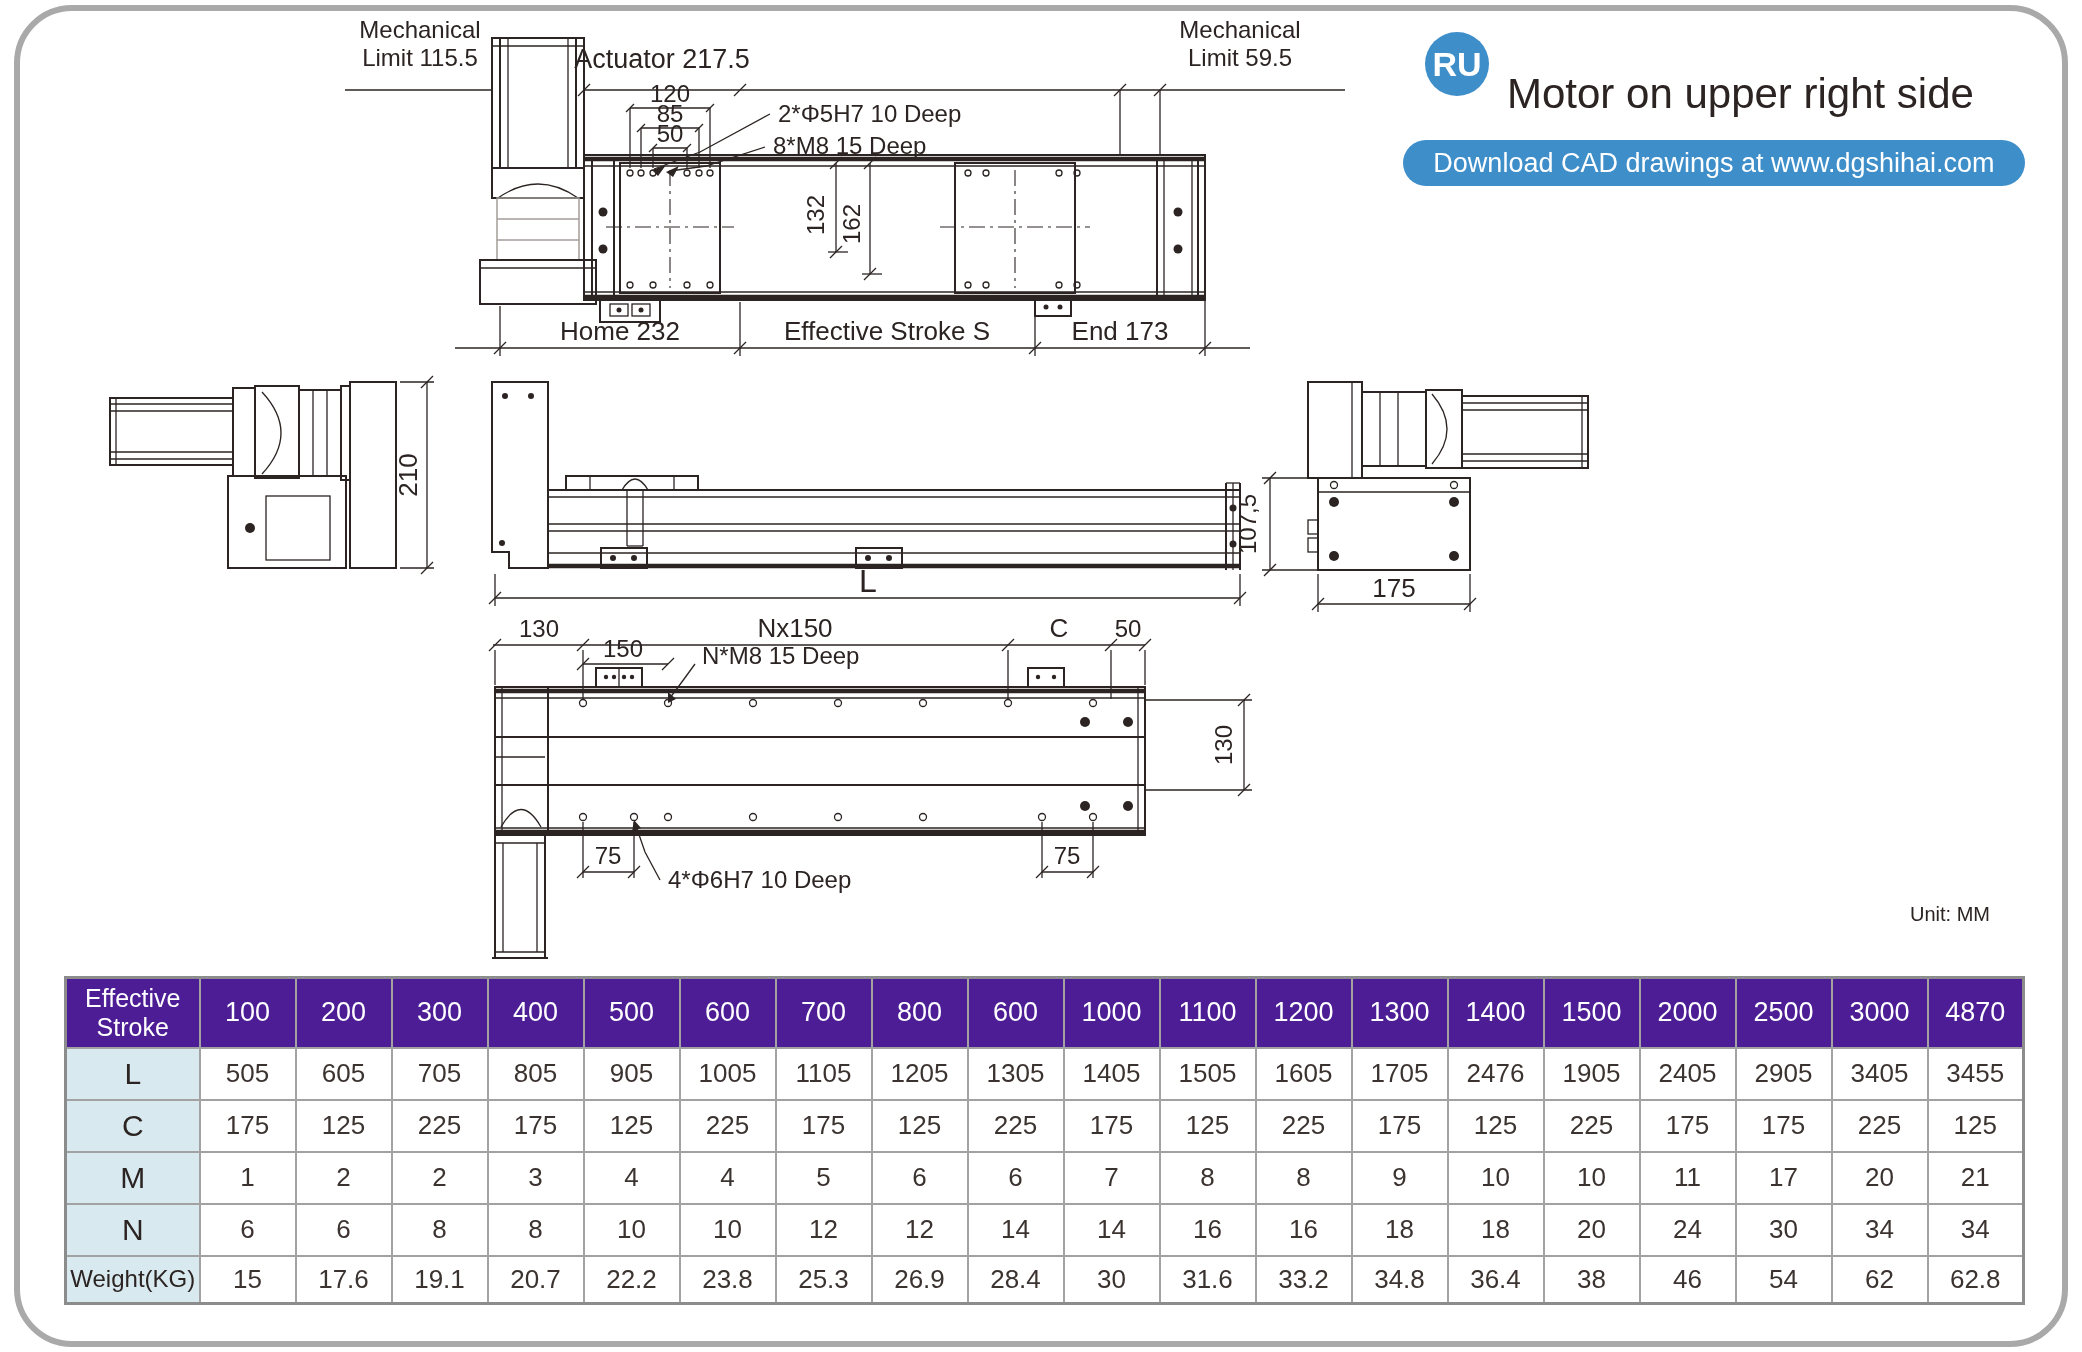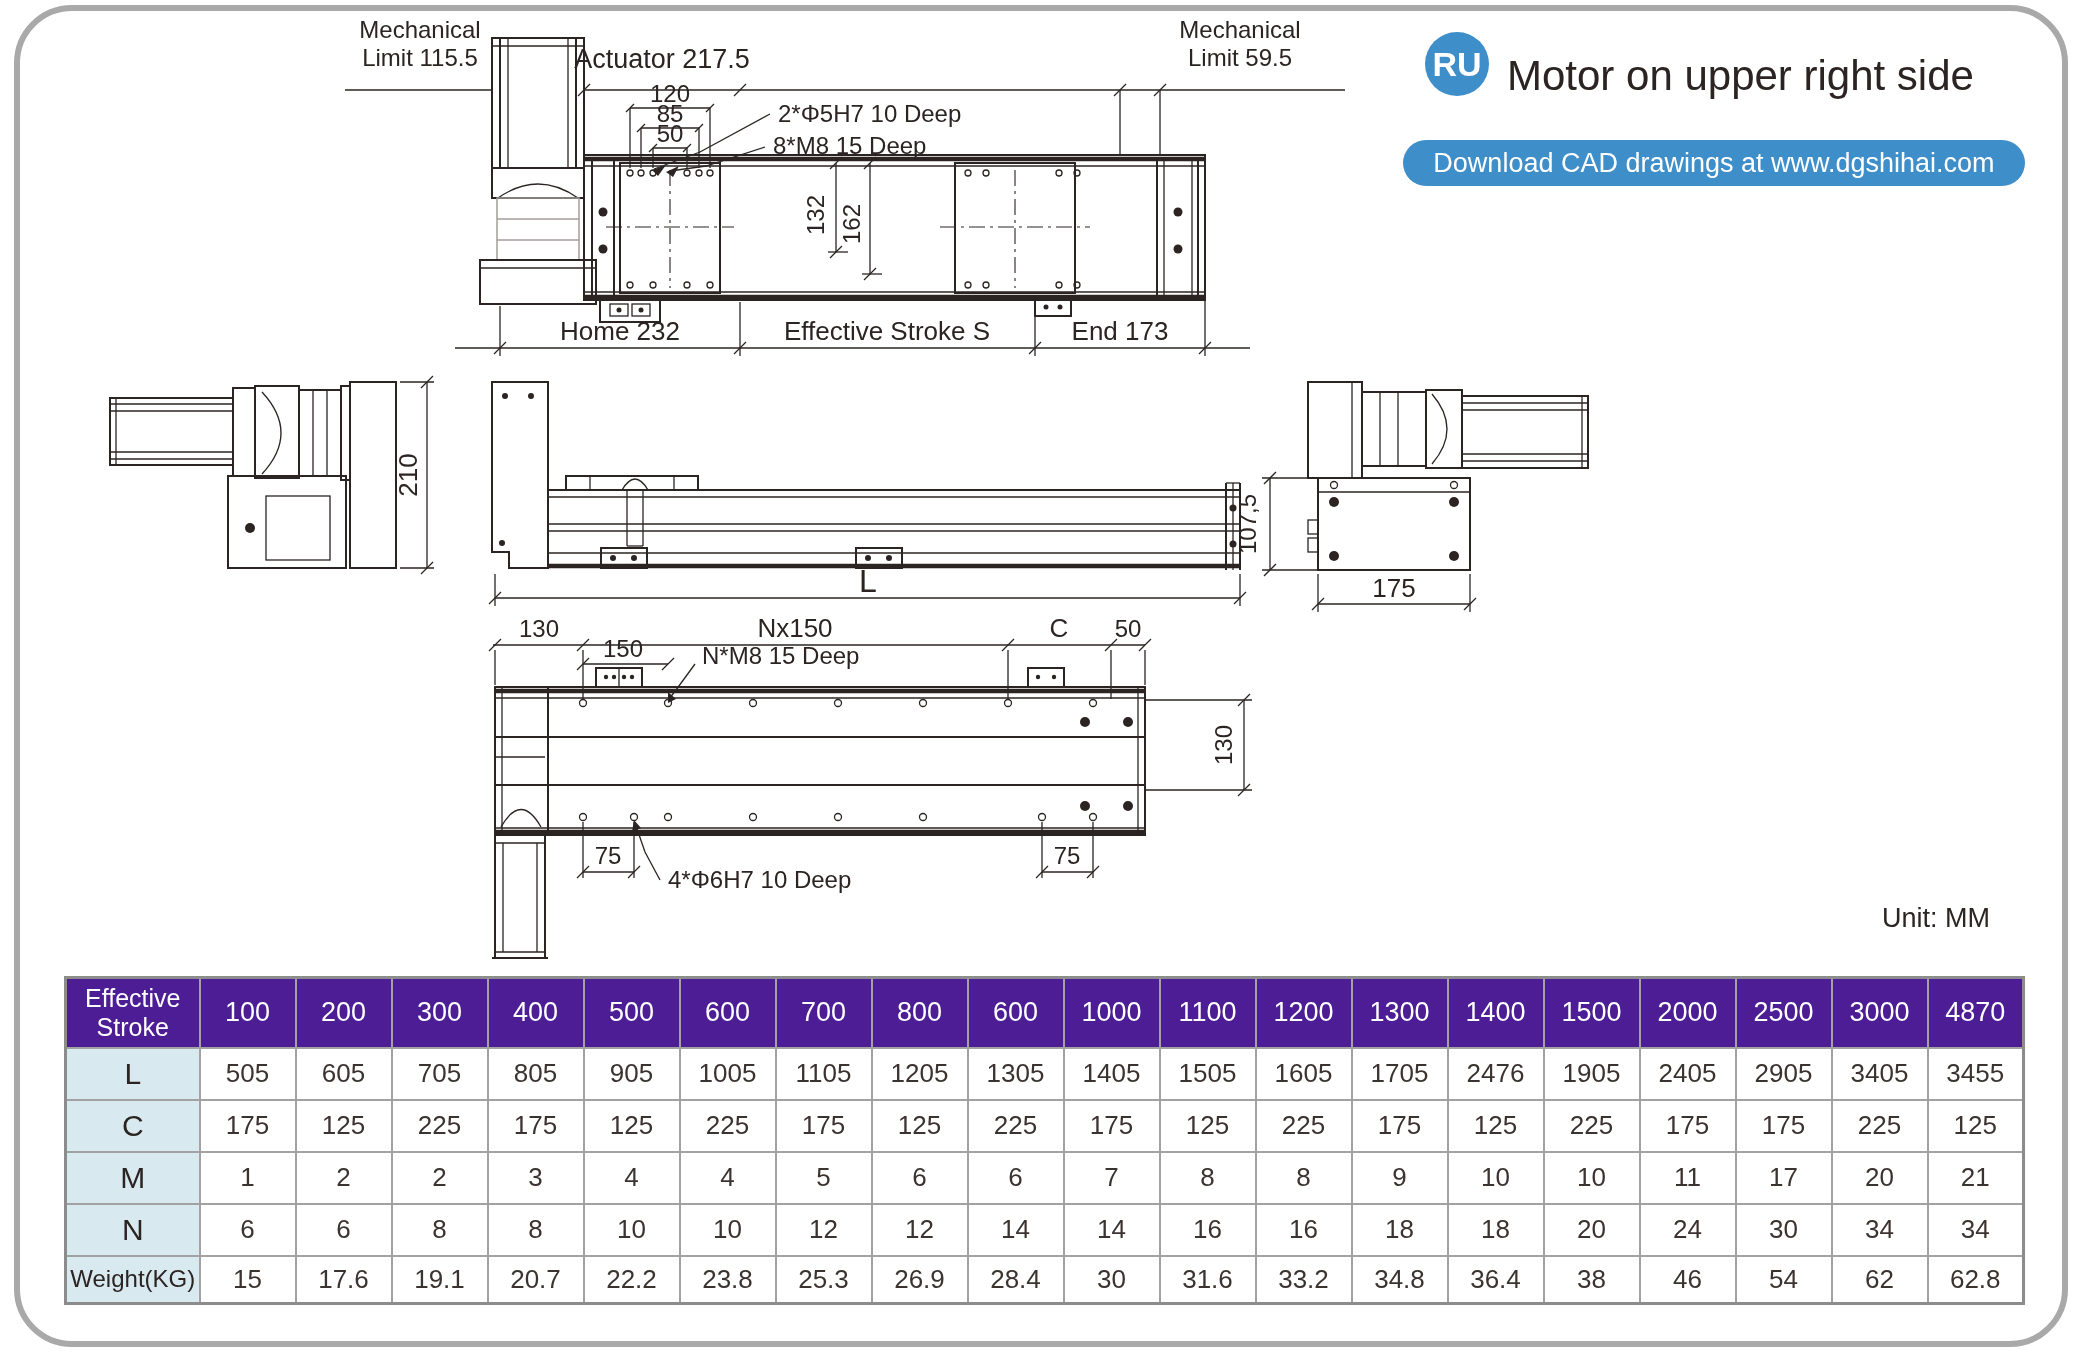--- a/index.html
+++ b/index.html
@@ -5,26 +5,26 @@
   * { margin:0; padding:0; box-sizing:border-box; }
   html,body { width:2082px; height:1352px; background:#ffffff; overflow:hidden; }
   body { font-family:"Liberation Sans","DejaVu Sans",sans-serif; position:relative; color:#2b2422; }
 
   .card { position:absolute; left:14px; top:5px; width:2054px; height:1342px;
           border:6px solid #a9a9a9; border-radius:58px; background:#fff; }
 
   .hdr-badge { position:absolute; left:1425px; top:32px; width:64px; height:64px; border-radius:50%;
                background:#3e8eca; color:#fff; font-size:34px; font-weight:bold;
                display:flex; align-items:center; justify-content:center; }
-  .hdr-title { position:absolute; left:1507px; top:52px; font-size:42px; color:#2b2422; }
+  .hdr-title { position:absolute; left:1507px; top:70px; font-size:42px; color:#2b2422; }
   .hdr-pill  { position:absolute; left:1403px; top:140px; width:622px; height:46px; border-radius:23px;
                background:#3e8eca; color:#fff; font-size:27px;
                display:flex; align-items:center; justify-content:center; }
 
-  .unit-note { position:absolute; right:92px; top:903px; font-size:27px; color:#2b2422; }
+  .unit-note { position:absolute; right:92px; top:903px; font-size:20px; color:#2b2422; }
 
   svg.cad { position:absolute; left:0; top:0; }
   .ink line,.ink path,.ink rect,.ink circle,.ink polyline { stroke:#2b2422; fill:none; stroke-width:2; }
   .ink .w1 { stroke-width:1.3; }
   .ink .w4 { stroke-width:4.5; }
   .ink .gray { stroke:#a39d98; stroke-width:1.5; }
   .ink .cl { stroke-dasharray:16 5 3 5; stroke-width:1.1; }
   .ink .dot { fill:#2b2422; stroke:none; }
   .ink text { fill:#2b2422; stroke:none; font-size:24px; text-anchor:middle;
               font-family:"Liberation Sans","DejaVu Sans",sans-serif; }

